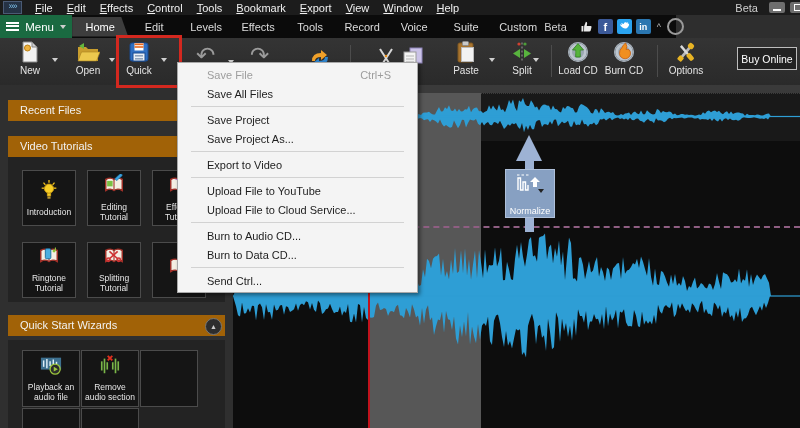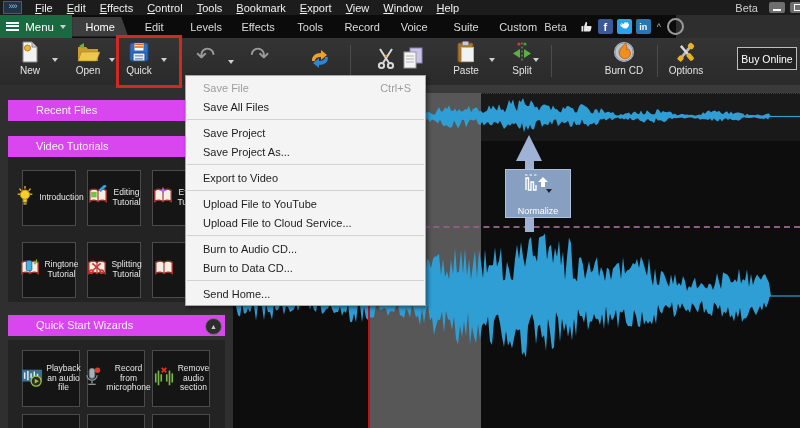--- a/index.html
+++ b/index.html
@@ -45,53 +45,53 @@
   .tlabel{line-height:11px;}
   .dropcaret{width:0;height:0;border-left:3.5px solid transparent;border-right:3.5px solid transparent;
     border-top:4px solid #cfcfcf;position:absolute;}
   .vsep{position:absolute;top:7px;width:1px;height:32px;background:#4c4c4c;}
   .glyphbtn{position:absolute;color:#9b9b9b;font-size:23px;line-height:23px;}
   #buy-online{position:absolute;left:737px;top:9px;width:58px;height:21px;border:1px solid #bdbdbd;
     color:#fff;font-size:10.5px;display:flex;align-items:center;justify-content:center;background:#222;}
   #save-highlight{position:absolute;left:116px;top:-3px;width:60px;height:47px;border:3px solid #d3281f;z-index:9;}
   
   #sidebar{position:absolute;left:0;top:85px;width:233px;height:343px;background:#2f2f2f;overflow:hidden;}
-  .shdr{position:absolute;left:8px;width:217px;height:21px;background:#d946ef;color:#f2f2f2;
-    font-size:11px;line-height:21px;padding-left:28px;box-sizing:border-box;}
+  .shdr{position:absolute;left:8px;width:217px;height:21px;background:#a16207;color:#f2f2f2;
+    font-size:11px;line-height:21px;padding-left:12px;box-sizing:border-box;}
   .spanel{position:absolute;left:8px;width:217px;background:#232323;}
   .tilewrap{display:flex;flex-wrap:wrap;gap:11px;padding:13px 0 0 14px;box-sizing:border-box;}
   .tile{width:54px;height:56px;background:#151515;border:1px solid #4b4b4b;display:flex;
-    flex-direction:row;align-items:center;justify-content:center;gap:3px;box-sizing:border-box;}
+    flex-direction:column;align-items:center;justify-content:center;gap:3px;box-sizing:border-box;}
   .tile .isvg{width:22px;height:22px;flex:none;}
   .tile .tl{font-size:8.5px;line-height:1.12;color:#e6e6e6;text-align:center;width:52px;}
   .wiz .tile{width:58px;height:57px;}
-  .wiz{gap:7px;}
+  .wiz{gap:1px;}
   #collapse-btn{position:absolute;left:197px;top:2.5px;width:15px;height:15px;border-radius:50%;
     background:#2d2d2d;border:1px solid #777;color:#ccc;font-size:7px;line-height:15px;text-align:center;}
   
   #main{position:absolute;left:233px;top:85px;width:567px;height:343px;background:#0d0d0d;overflow:hidden;}
   #main-topedge{position:absolute;left:0;top:0;width:100%;height:8px;background:#3a3a3a;}
   #overview{position:absolute;left:0;top:8px;width:100%;height:47px;background:#191919;border-top:1px dotted #3c3c3c;}
   #selection-band{position:absolute;left:136px;top:8px;width:112px;bottom:0;background:#575757;}
   .wavesvg{position:absolute;left:0;width:567px;}
   #ovwave{top:9px;height:45px;}
   #mainwave{top:143px;height:136px;}
   #pinkdash{position:absolute;left:0;top:141px;width:100%;border-top:2px dashed #8e5e82;}
   #cursor-line{position:absolute;left:135px;top:8px;width:2px;bottom:0;background:#c1121c;z-index:4;}
   
   #norm-stem{position:absolute;left:292px;top:60px;width:9px;height:87px;background:#9db2d4;z-index:2;}
   #norm-head{position:absolute;left:283px;top:50px;width:0;height:0;border-left:13px solid transparent;
     border-right:13px solid transparent;border-bottom:26px solid #9db2d4;z-index:2;}
-  #normalize-btn{position:absolute;left:272px;top:84px;width:66px;height:49px;background:#87a0c2;
+  #normalize-btn{position:absolute;left:272px;top:84px;width:50px;height:49px;background:#87a0c2;
     border:1px solid #aec0da;box-sizing:border-box;z-index:3;display:flex;flex-direction:column;
     align-items:center;justify-content:center;gap:12px;}
   #normalize-btn .nl{font-size:9px;color:#fff;}
   
-  #save-menu{position:absolute;left:185px;top:62px;width:241px;background:#f4f4f4;border:1px solid #a8a8a8;
-    box-shadow:2px 2px 4px rgba(0,0,0,.45);z-index:20;padding:2px 0;box-sizing:border-box;margin-top:13px;}
+  #save-menu{position:absolute;left:177px;top:62px;width:241px;background:#f4f4f4;border:1px solid #a8a8a8;
+    box-shadow:2px 2px 4px rgba(0,0,0,.45);z-index:20;padding:2px 12px;box-sizing:border-box;}
   .mi{height:19px;display:flex;align-items:center;padding:0 14px 0 17px;font-size:11px;color:#1d1d1d;cursor:default;}
   .mi-s{margin-left:auto;}
   .mi.disabled{color:#9d9d9d;}
   .mi.sep{height:7px;padding:0 1px;}
   .mi.sep::before{content:'';flex:1;border-top:1px solid #d2d2d2;}
 </style>
 </head>
 <body>
 
 <svg width="0" height="0" style="position:absolute">
@@ -379,20 +379,26 @@
     </div>
     <span class="dropcaret" style="left:489px;top:20px"></span>
     <div class="tbtn" style="left:496px">
       <svg class="tico">
           <use href="#split-icon"></use>
         </svg>
       <span class="tlabel">Split</span>
     </div>
     <span class="dropcaret" style="left:533px;top:20px"></span>
     <span class="vsep" style="left:551px"></span>
+    <div class="tbtn" style="left:552px">
+      <svg class="tico">
+          <use href="#load-cd-icon"></use>
+        </svg>
+      <span class="tlabel">Load CD</span>
+    </div>
     <div class="tbtn" style="left:598px">
       <svg class="tico">
           <use href="#burn-cd-icon"></use>
         </svg>
       <span class="tlabel">Burn CD</span>
     </div>
     <span class="vsep" style="left:657px"></span>
     <div class="tbtn" style="left:660px">
       <svg class="tico">
           <use href="#options-icon"></use>
@@ -448,26 +454,20 @@
       <span>Quick Start Wizards</span>
       <span id="collapse-btn">▲</span>
     </div>
     <div class="spanel tilewrap wiz" style="top:255px;height:88px;padding-top:10px">
 
     <div class="tile">
           <span><svg class="isvg">
               <use href="#waveform-play-icon"></use>
             </svg></span>
           <span class="tl">Playback an audio file</span>
-        </div>
-        <div class="tile">
-          <span><svg class="isvg">
-              <use href="#microphone-record-icon"></use>
-            </svg></span>
-          <span class="tl">Record from microphone</span>
         </div>
         <div class="tile">
           <span><svg class="isvg">
               <use href="#waveform-remove-icon"></use>
             </svg></span>
           <span class="tl">Remove audio section</span>
         </div>
         <div class="tile">
 
           <span class="tl"></span>
@@ -559,18 +559,18 @@
       </div>
       <div class="mi">
         <span class="mi-l">Burn to Data CD...</span>
         <span class="mi-s"></span>
       </div>
       <div class="mi sep">
         
         
       </div>
       <div class="mi">
-        <span class="mi-l">Send Home...</span>
+        <span class="mi-l">Send Ctrl...</span>
         <span class="mi-s"></span>
       </div>
     </div>
 
 </div>
 
 </body></html>

